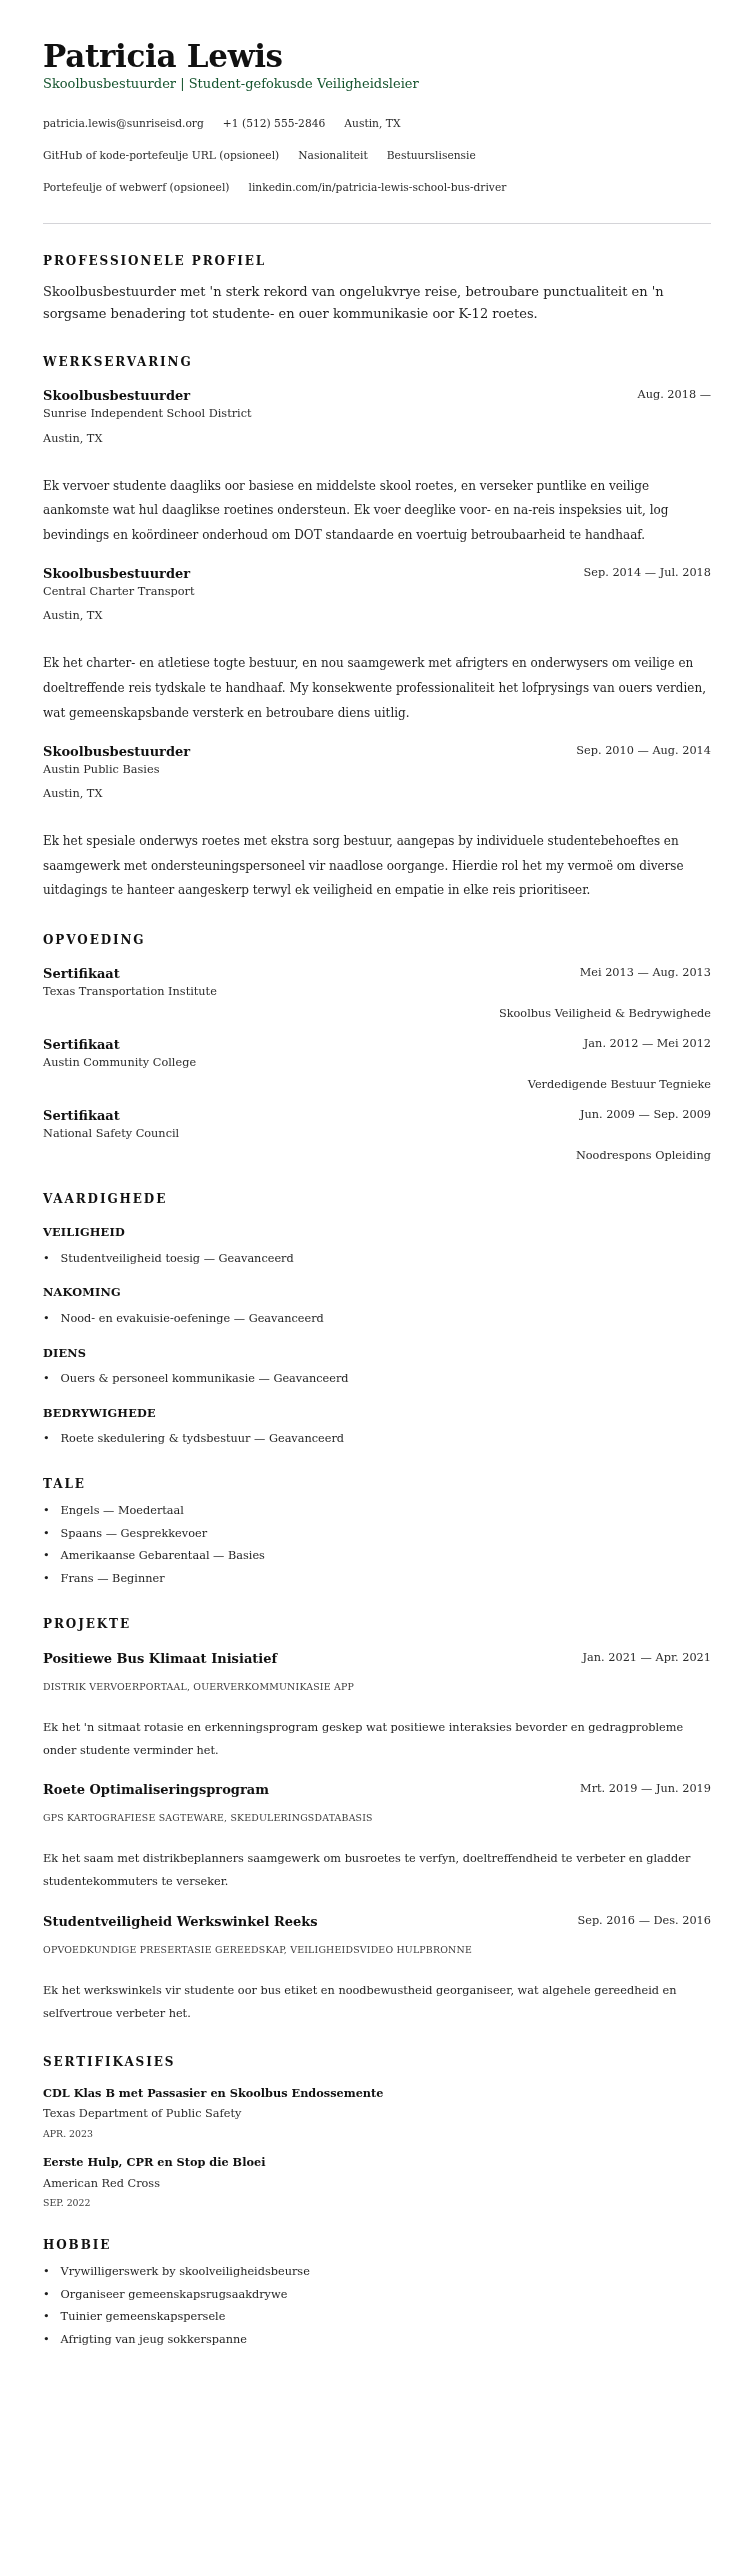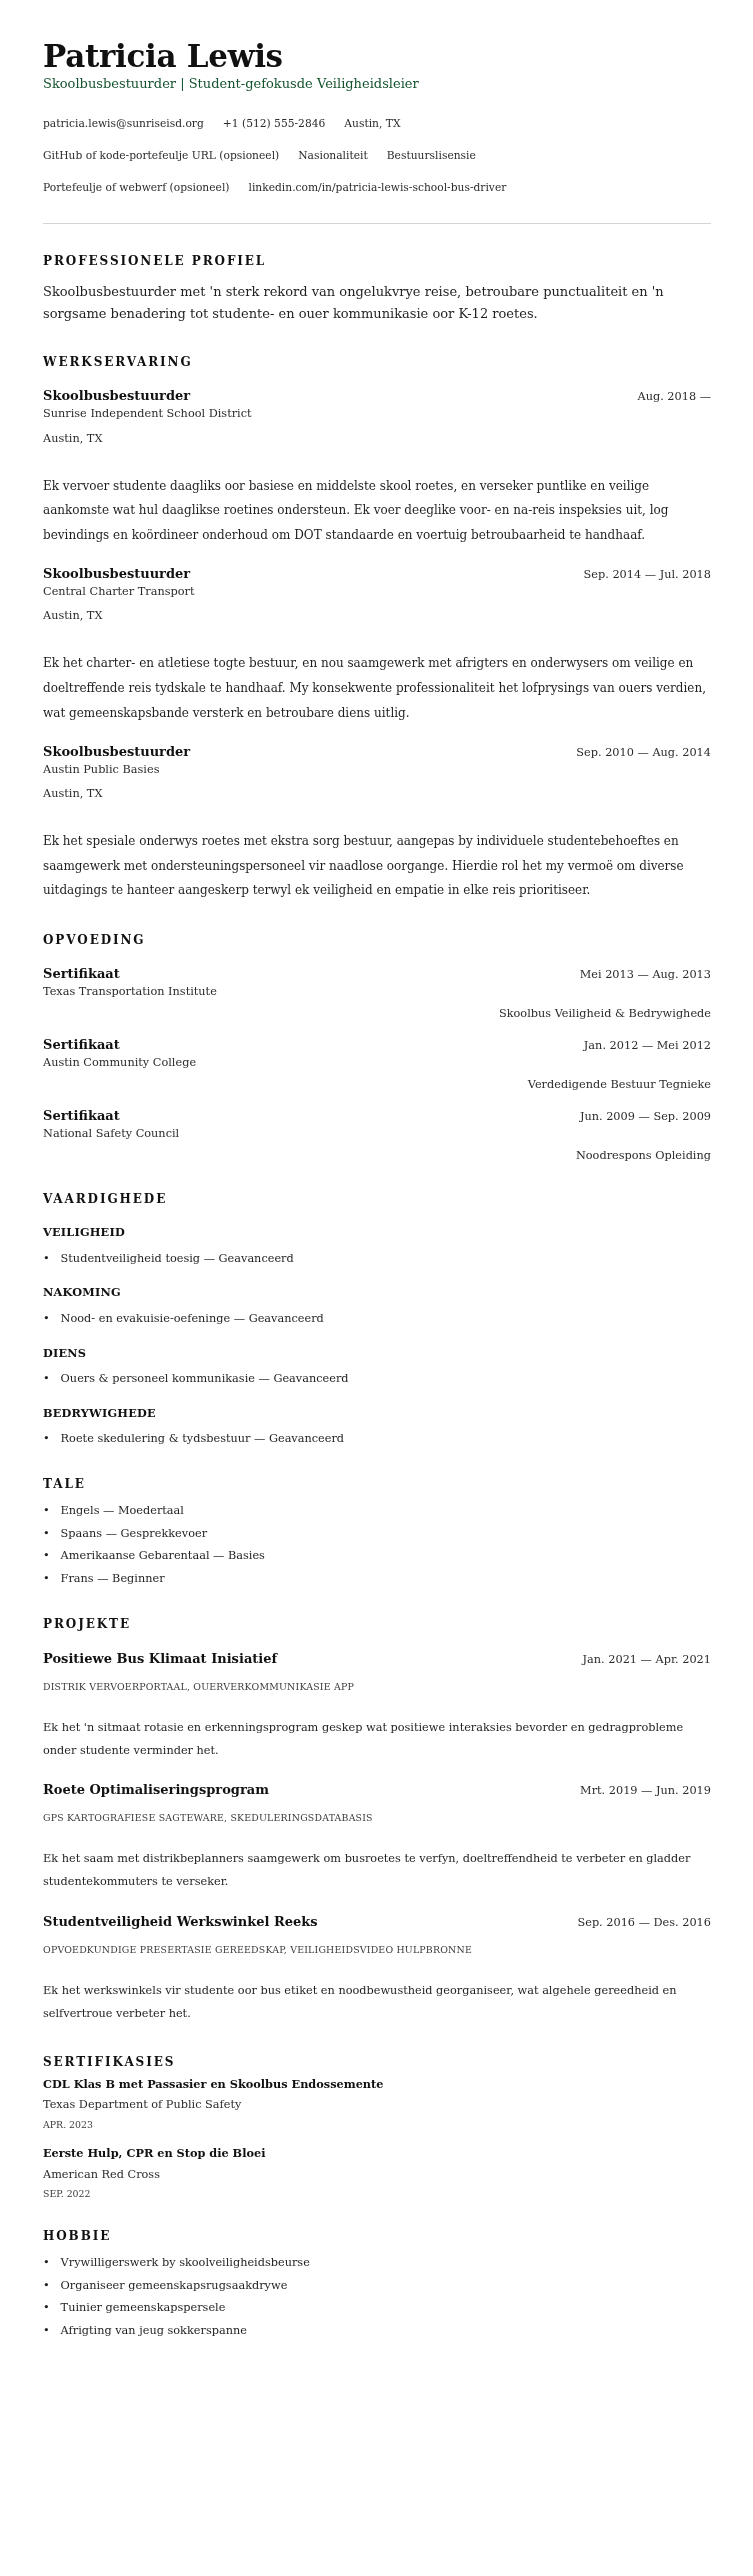--- a/index.html
+++ b/index.html
@@ -18,42 +18,42 @@
     .contact-row.first { margin-top: 26px; }
     .contact-row + .contact-row { margin-top: 19px; }
     .divider { border: none; border-top: 1.3px solid #d4d4d8; margin-top: 29px; }
 
     .section { margin-top: 30px; }
     .section-title { font-size: 12px; font-weight: bold; letter-spacing: 1.9px; color: #111; text-transform: uppercase; }
 
     .summary { font-size: 13px; line-height: 1.72; color: #1f1f1f; margin-top: 12.6px; }
 
     .entry { margin-top: 19px; }
-    .entry-head { display: flex; justify-content: space-between; align-items: flex-end; }
+    .entry-head { display: flex; justify-content: space-between; align-items: flex-start; }
     .entry-title { font-size: 13px; font-weight: bold; color: #111; }
     .entry-date { font-size: 11.3px; color: #2b2b2b; }
     .entry-org { font-size: 11.3px; color: #2b2b2b; margin-top: 3.8px; }
     .entry-loc { font-size: 11.3px; color: #2b2b2b; margin-top: 11.3px; }
     .entry-desc { font-size: 12px; line-height: 2.05; color: #1f1f1f; margin-top: 29px; }
 
     .edu-entry { margin-top: 17.6px; }
     .edu-entry:first-of-type { margin-top: 19px; }
     .edu-sub { font-size: 11.3px; color: #2b2b2b; margin-top: 8.8px; text-align: right; }
 
     .skill-group-title { font-size: 11.3px; font-weight: bold; color: #111; margin-top: 19px; letter-spacing: 0.2px; }
     ul.bullets { list-style: none; margin-top: 12.6px; }
     ul.bullets li { font-size: 11.3px; color: #1f1f1f; position: relative; padding-left: 17.6px; line-height: 1.3; }
     ul.bullets li::before { content: "\2022"; position: absolute; left: 0; top: 0; }
     ul.tight li + li { margin-top: 8.2px; }
 
     .proj { margin-top: 20px; }
     .proj-tech { font-size: 9.4px; color: #3a3a3a; text-transform: uppercase; margin-top: 15px; letter-spacing: 0.2px; }
     .proj-desc { font-size: 11.3px; line-height: 2.05; color: #1f1f1f; margin-top: 24px; }
 
-    .cert { margin-top: 8px; }
+    .cert { margin-top: 17px; }
     .cert + .cert { margin-top: 16.3px; }
     .cert-title { font-size: 11.3px; font-weight: bold; color: #111; }
     .cert-org { font-size: 11.3px; color: #2b2b2b; margin-top: 7.5px; }
     .cert-date { font-size: 9.4px; color: #3a3a3a; margin-top: 7.5px; text-transform: uppercase; }
   </style>
 </head>
 <body>
 
 <div class="page">
 

